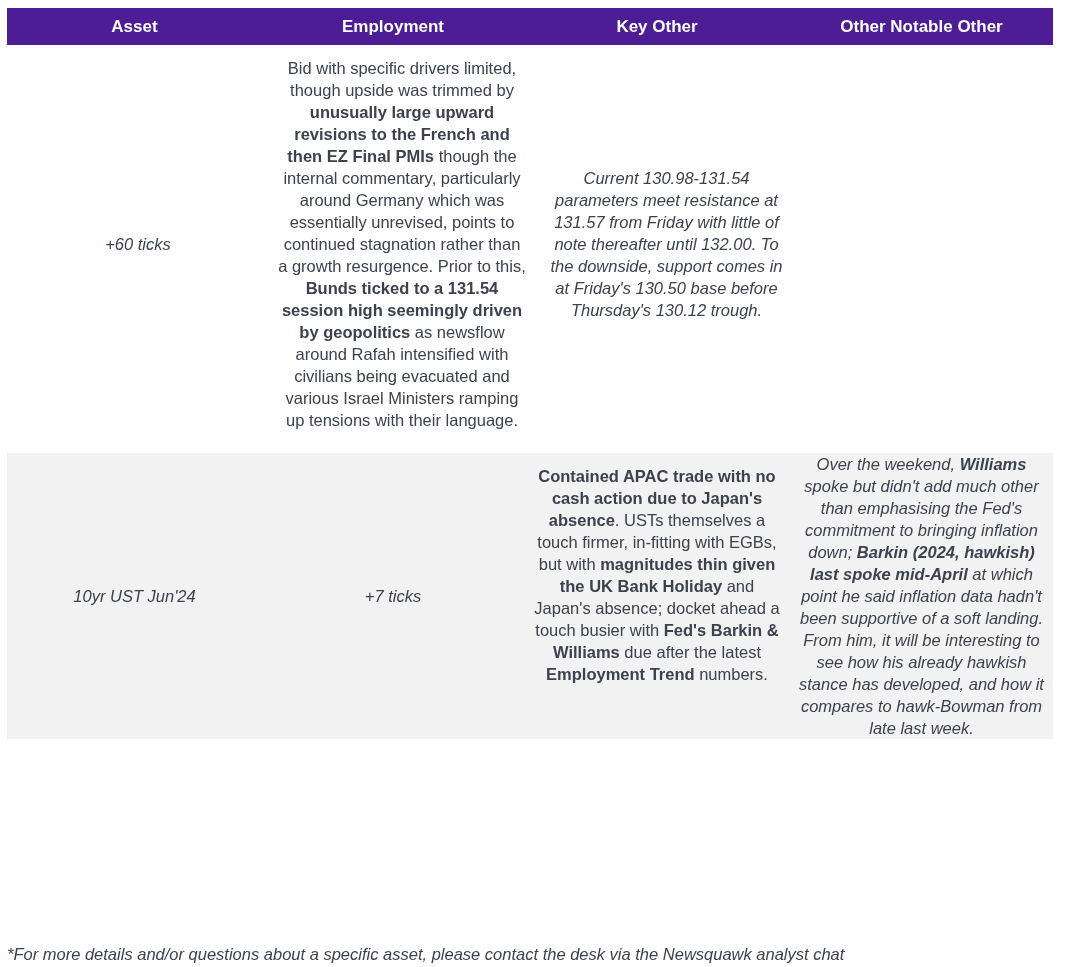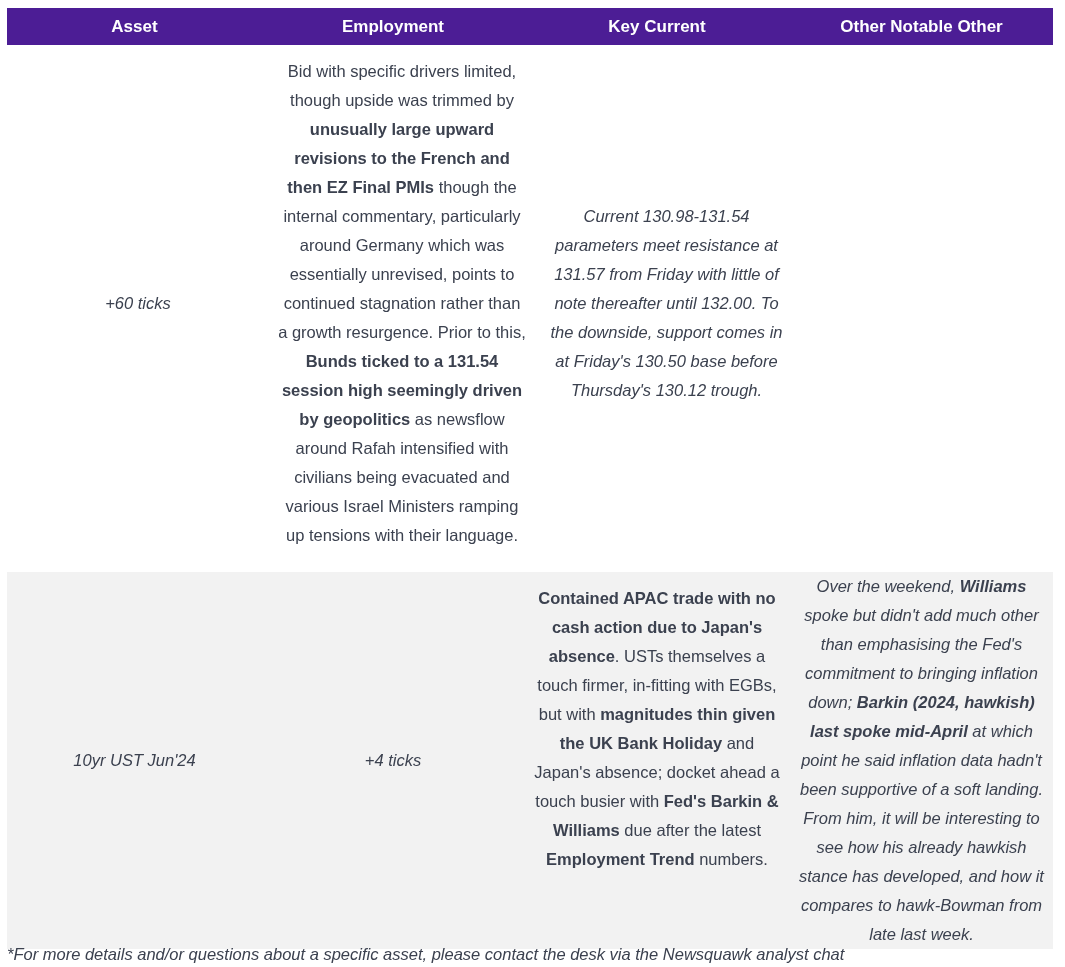--- a/index.html
+++ b/index.html
@@ -50,21 +50,21 @@
   }
   .trow.alt { background: #f2f2f2; }
   .trow.first { background: #ffffff; }
   .sep {
     height: 10px;
     background: #ffffff;
   }
   .td {
     box-sizing: border-box;
     font-size: 16.5px;
-    line-height: 29px;
+    line-height: 22px;
     text-align: center;
     color: #3b414f;
     display: flex;
     align-items: center;
     justify-content: center;
   }
   .td.cell-text {
     display: block;
     padding: 12px 8px 12px 8px;
   }
@@ -90,42 +90,42 @@
 </head>
 <body>
 
 <div class="page">
 
   <div class="table">
 
     <div class="thead">
       <div class="th col-asset">Asset</div>
       <div class="th col-perf">Employment</div>
-      <div class="th col-key">Key Current</div>
+      <div class="th col-key">Key Other</div>
       <div class="th col-other">Other Notable Other</div>
     </div>
 
     <div class="trow first">
       <div class="td cell-center col-perf">
         <span class="cell-inner">+60 ticks</span>
       </div>
       <div class="td cell-text col-key"><span>Bid with specific drivers limited, though upside was trimmed by </span><b>unusually large upward revisions to the French and then EZ Final PMIs</b><span> though the internal commentary, particularly around Germany which was essentially unrevised, points to continued stagnation rather than a growth resurgence. Prior to this, </span><b>Bunds ticked to a 131.54 session high seemingly driven by geopolitics</b><span> as newsflow around Rafah intensified with civilians being evacuated and various Israel Ministers ramping up tensions with their language.</span></div>
       <div class="td cell-center col-other">
         <span class="cell-inner"><span>Current 130.98-131.54 parameters meet resistance at 131.57 from Friday with little of note thereafter until 132.00. To the downside, support comes in at Friday's 130.50 base before Thursday's 130.12 trough.</span></span>
       </div>
     </div>
 
     <div class="sep"></div>
 
     <div class="trow alt">
       <div class="td cell-center col-asset">
         <span class="cell-inner">10yr UST Jun'24</span>
       </div>
       <div class="td cell-center col-perf">
-        <span class="cell-inner">+4 ticks</span>
+        <span class="cell-inner">+7 ticks</span>
       </div>
       <div class="td cell-text col-key"><b>Contained APAC trade with no cash action due to Japan's absence</b><span>. USTs themselves a touch firmer, in-fitting with EGBs, but with </span><b>magnitudes thin given the UK Bank Holiday</b><span> and Japan's absence; docket ahead a touch busier with </span><b>Fed's Barkin &amp; Williams</b><span> due after the latest </span><b>Employment Trend</b><span> numbers.</span></div>
       <div class="td cell-center col-other">
         <span class="cell-inner"><span>Over the weekend, </span><b>Williams</b><span> spoke but didn't add much other than emphasising the Fed's commitment to bringing inflation down; </span><b>Barkin (2024, hawkish) last spoke mid-April</b><span> at which point he said inflation data hadn't been supportive of a soft landing. From him, it will be interesting to see how his already hawkish stance has developed, and how it compares to hawk-Bowman from late last week.</span></span>
       </div>
     </div>
 
   </div>
 
   <div class="footnote">*For more details and/or questions about a specific asset, please contact the desk via the Newsquawk analyst chat</div>

